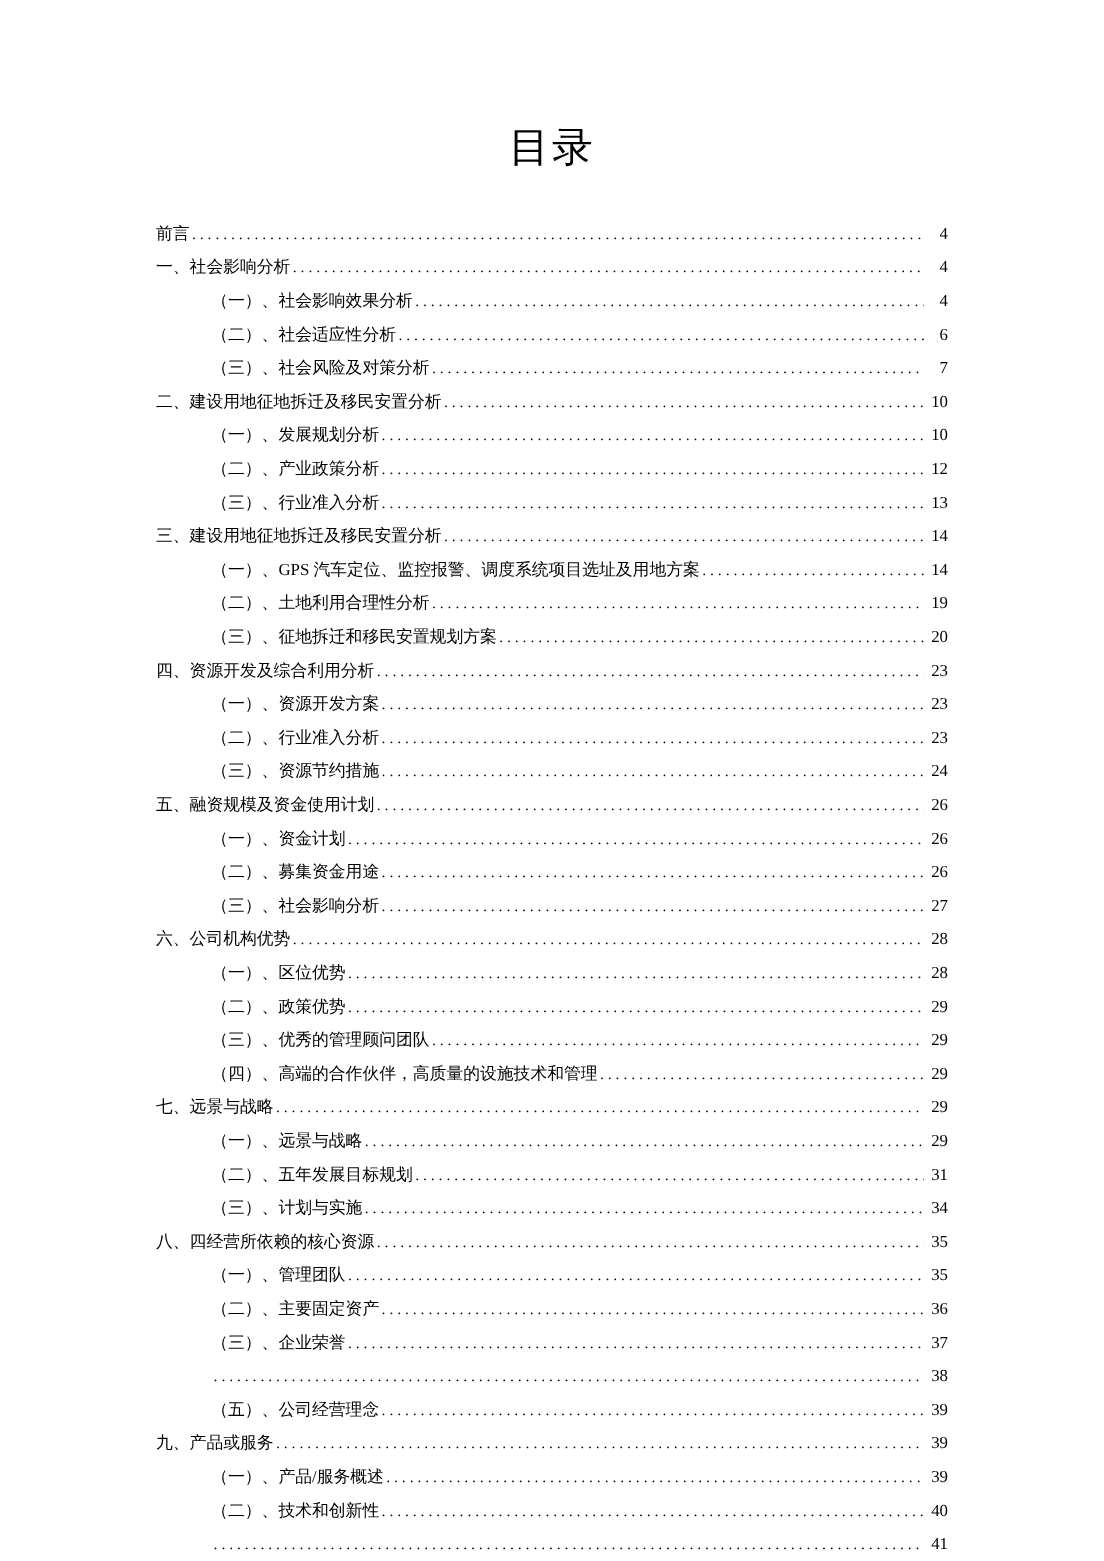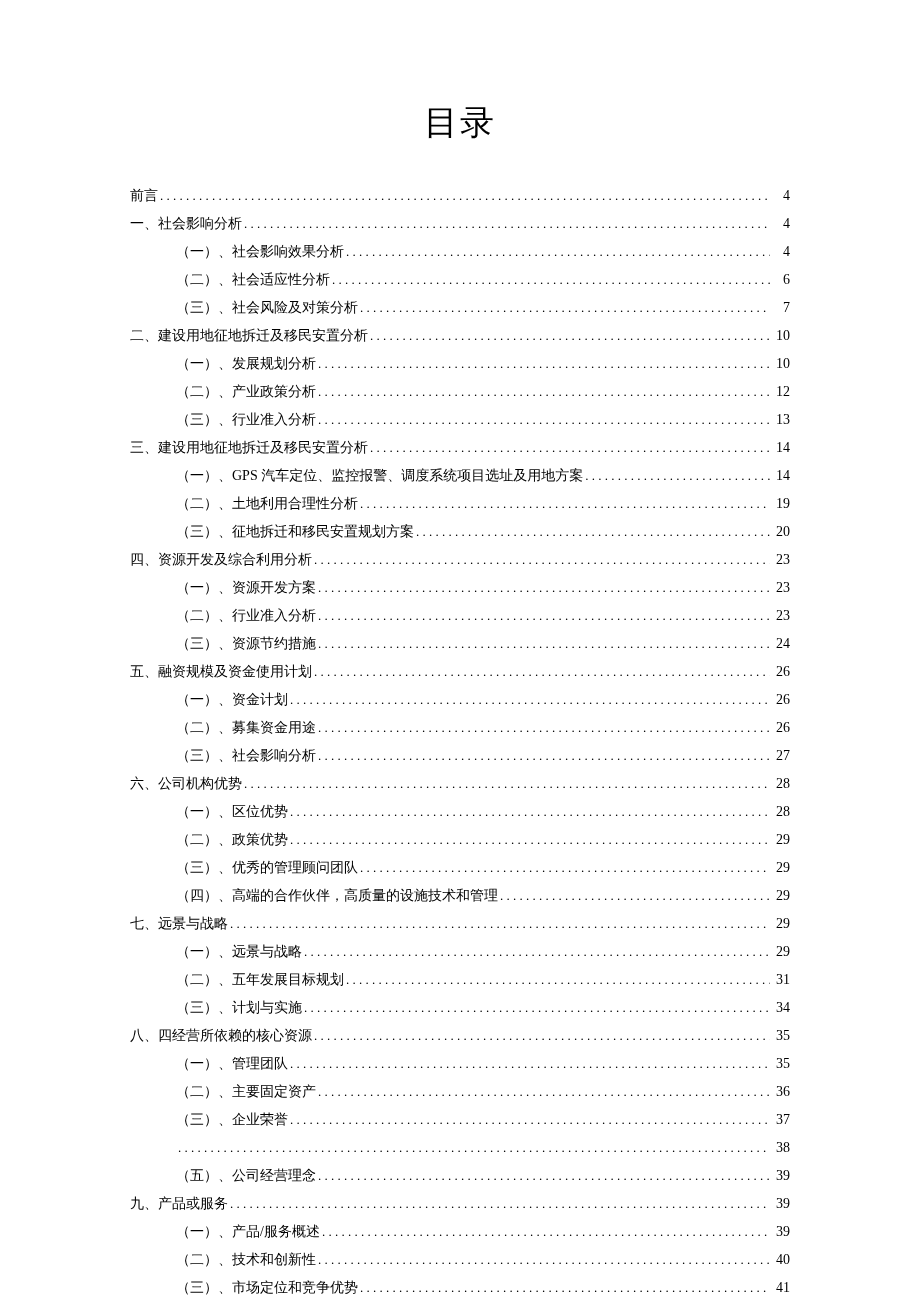--- a/index.html
+++ b/index.html
@@ -254,21 +254,20 @@
         <span class="toc-text">（一）、产品/服务概述</span>
         <span class="toc-dots"></span>
         <span class="toc-page">39</span>
       </div>
       <div class="toc-row level2">
         <span class="toc-text">（二）、技术和创新性</span>
         <span class="toc-dots"></span>
         <span class="toc-page">40</span>
       </div>
       <div class="toc-row level2">
-        <span class="toc-text">（三）、市场定位和竞争优势</span>
         <span class="toc-dots"></span>
         <span class="toc-page">41</span>
       </div>
       <div class="toc-row level1">
         <span class="toc-text">十、团队介绍</span>
         <span class="toc-dots"></span>
         <span class="toc-page">41</span>
       </div>
     </div>
 

